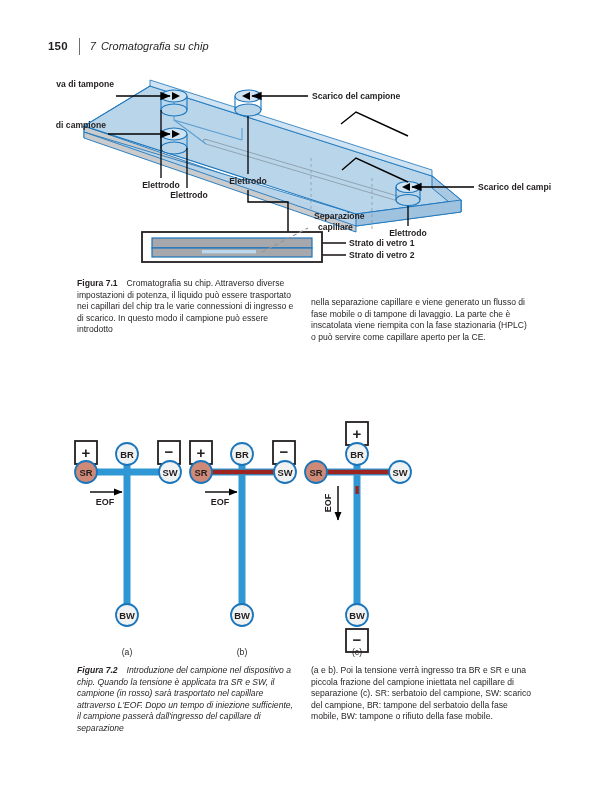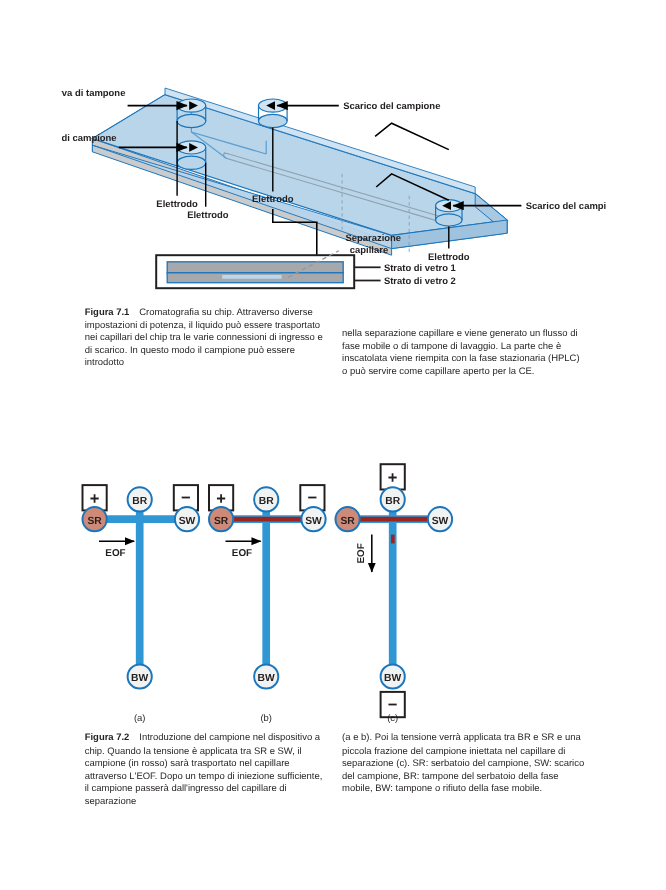--- a/index.html
+++ b/index.html
@@ -21,34 +21,40 @@
   .fig1{position:absolute;left:56px;top:62px;width:495px;height:208px;}
   .fig1 svg{display:block;}
 
   
   .caption{position:absolute;font-size:8.6px;line-height:11.6px;color:#231f20;}
   .cap-col{position:absolute;width:222px;}
   #cap1{top:278px;}
   #cap1 .colL{left:77px;}
   #cap1 .colR{left:311px;margin-top:19px;}
   #cap2{top:665px;}
-  #cap2 .colL{left:77px;}
+  #cap2 .colL{left:77px;font-style:italic;}
   #cap2 .colR{left:311px;}
   .cap-lead{font-weight:bold;}
   .cap-gap{display:inline-block;width:9px;}
 
   
   .fig2{position:absolute;left:62px;top:410px;width:480px;height:250px;}
   .fig2 svg{display:block;}
 </style>
 </head>
 <body>
 
 <div class="page">
 
+  <div class="runhead">
+    <span class="pageno">150</span>
+    <span class="rule"></span>
+    <span class="chapno">7</span>
+    <span class="chaptitle">Cromatografia su chip</span>
+  </div>
 
   <div class="fig1">
     <svg width="495" height="208" viewBox="0 0 495 208" xmlns="http://www.w3.org/2000/svg">
       <defs>
         <marker id="ar" markerWidth="7" markerHeight="7" refX="6" refY="2.6" orient="auto">
           <path d="M0,0 L6.4,2.6 L0,5.2 z" fill="#000"></path>
         </marker>
       </defs>
 
       <g>
@@ -283,17 +289,17 @@
       <text x="180" y="245" text-anchor="middle" font-family="Liberation Sans, sans-serif" font-size="8.6" fill="#231f20">(b)</text>
       <text x="295" y="245" text-anchor="middle" font-family="Liberation Sans, sans-serif" font-size="8.6" fill="#231f20">(c)</text>
     </svg>
   </div>
 
   <div id="cap2" class="caption">
     <div class="cap-col colL">
       <span class="cap-lead">Figura 7.2</span><span class="cap-gap"></span><span>Introduzione del campione nel dispositivo a chip. Quando la tensione è applicata tra SR e SW, il campione (in rosso) sarà trasportato nel capillare attraverso L'EOF. Dopo un tempo di iniezione sufficiente, il campione passerà dall'ingresso del capillare di separazione</span>
     </div>
     <div class="cap-col colR">
-      <span>(a e b). Poi la tensione verrà applicata tra BR e SR e una piccola frazione del campione iniettata nel capillare di separazione (c). SR: serbatoio del campione, SW: scarico del campione, BR: tampone del serbatoio della fase mobile, BW: tampone o rifiuto della fase mobile.</span>
+      <span>(a e b). Poi la tensione verrà ingresso tra BR e SR e una piccola frazione del campione iniettata nel capillare di separazione (c). SR: serbatoio del campione, SW: scarico del campione, BR: tampone del serbatoio della fase mobile, BW: tampone o rifiuto della fase mobile.</span>
     </div>
   </div>
 
 </div>
 
 </body></html>

